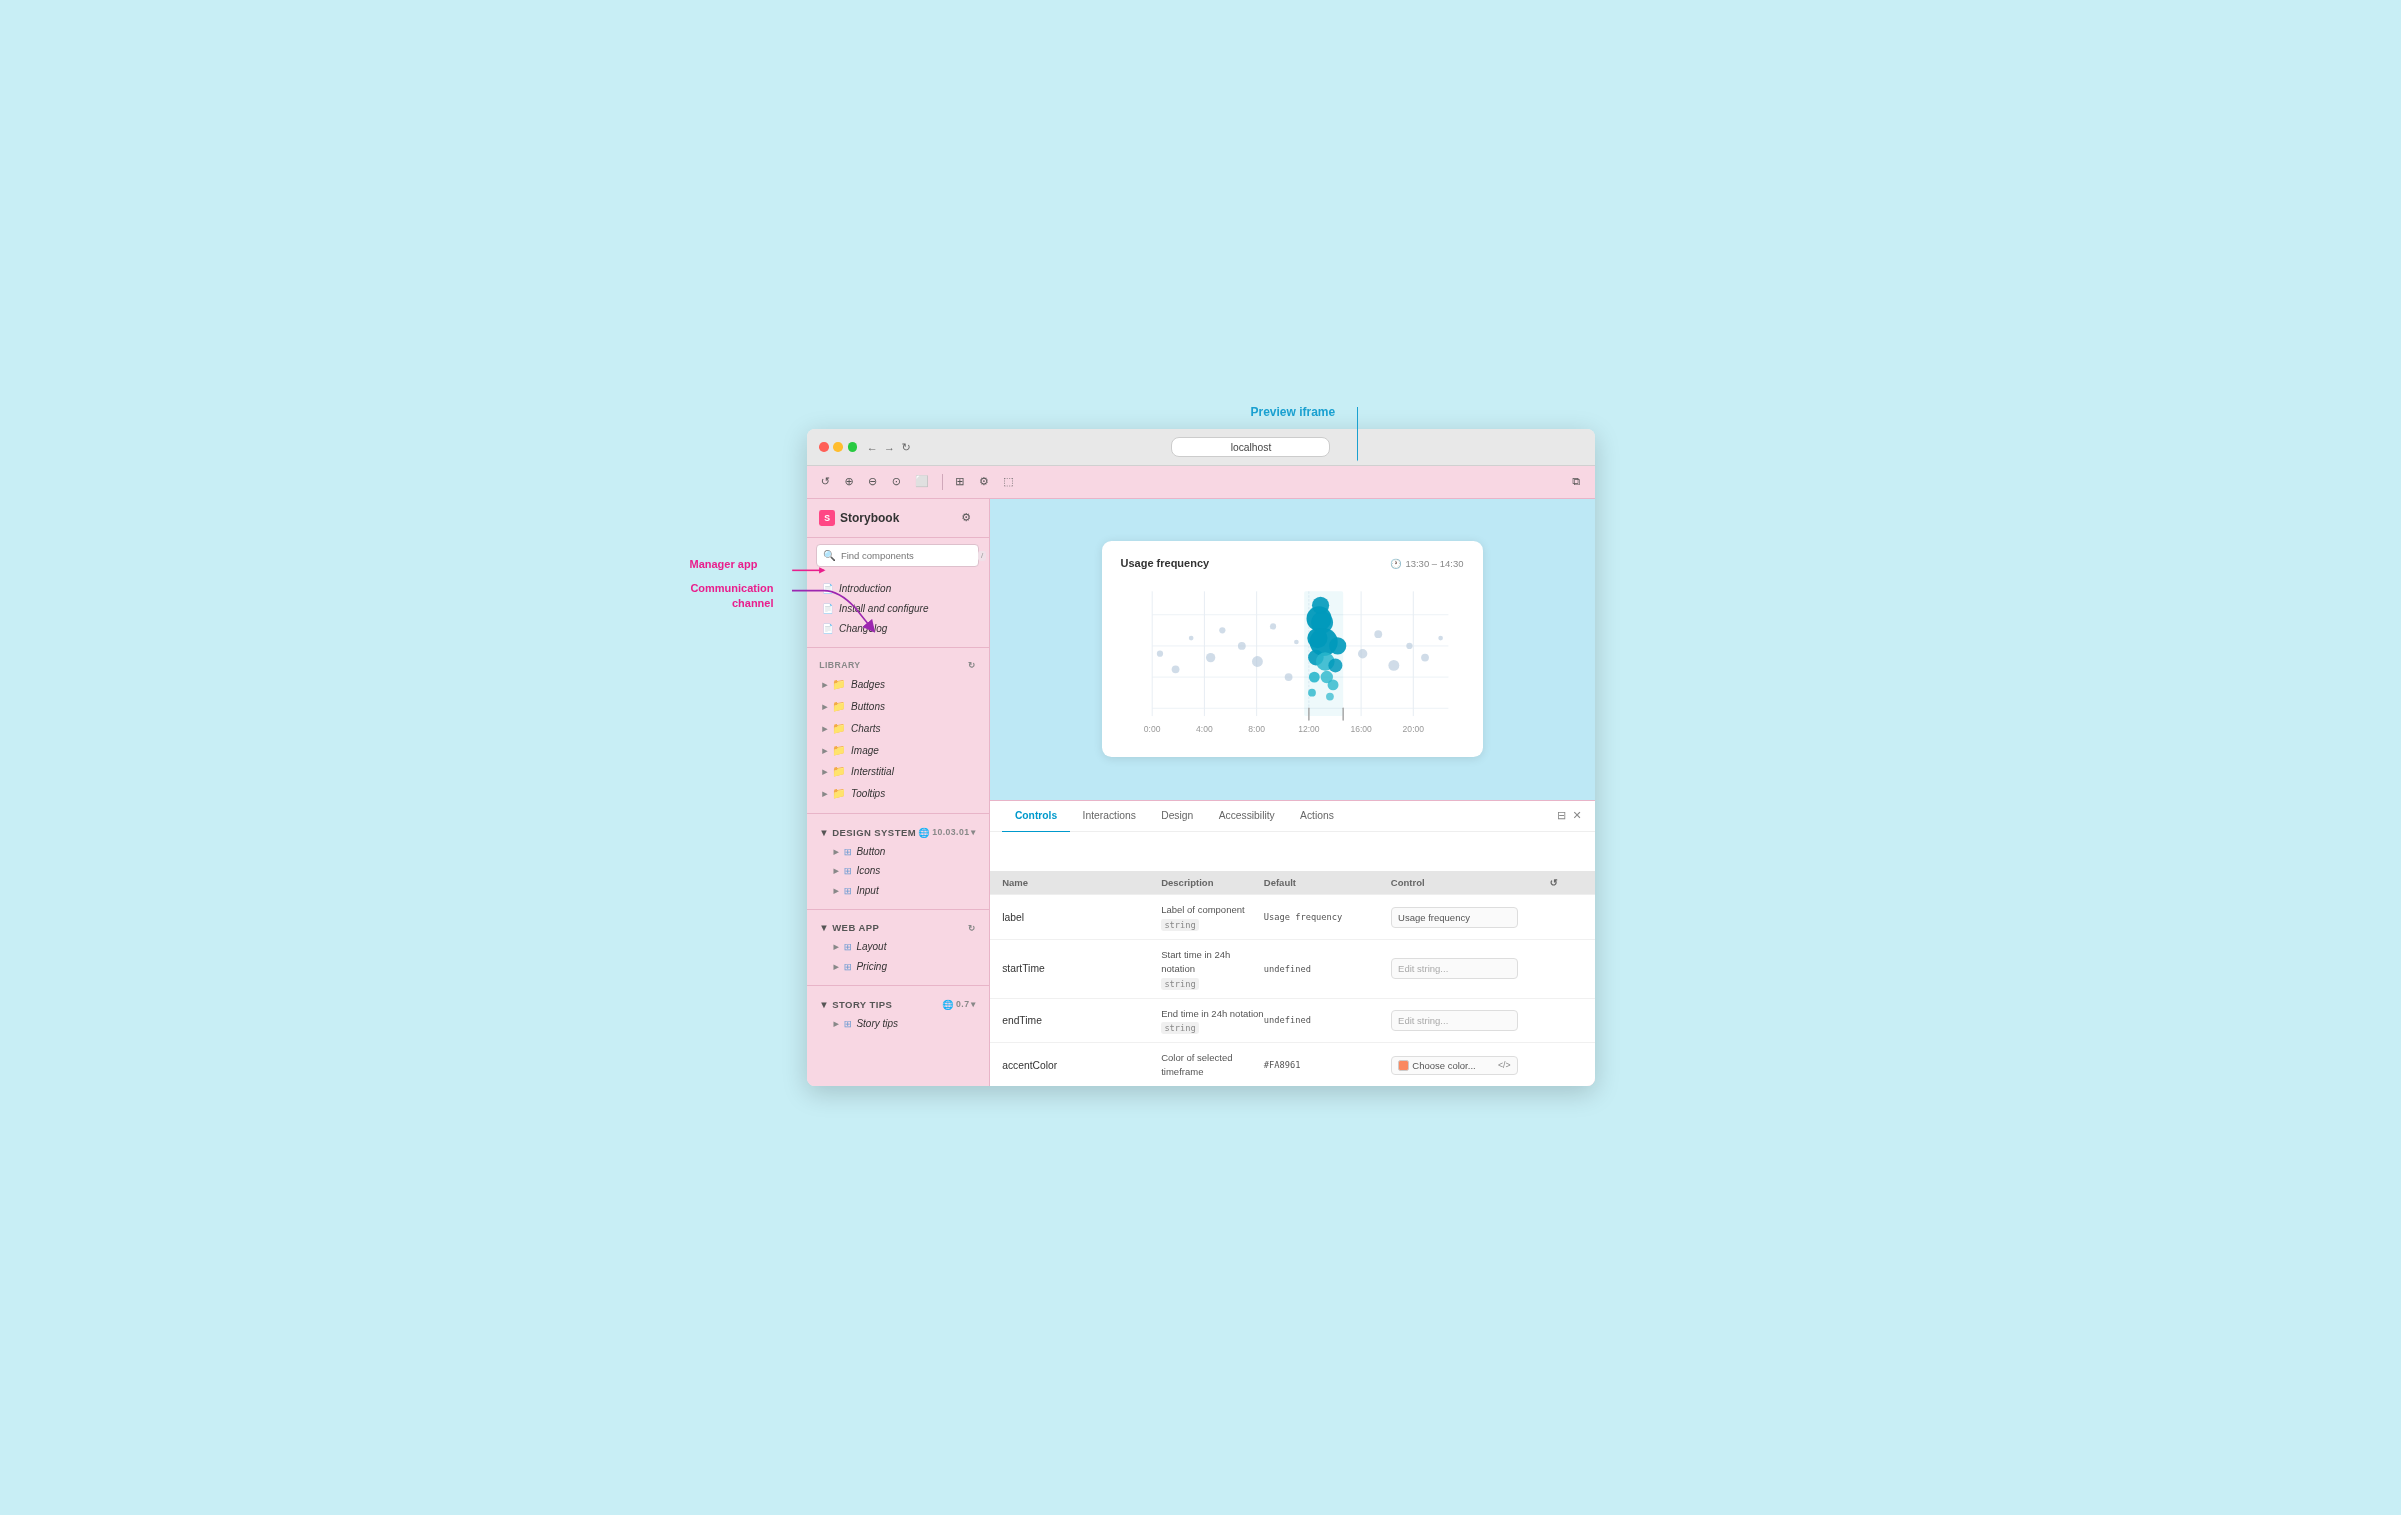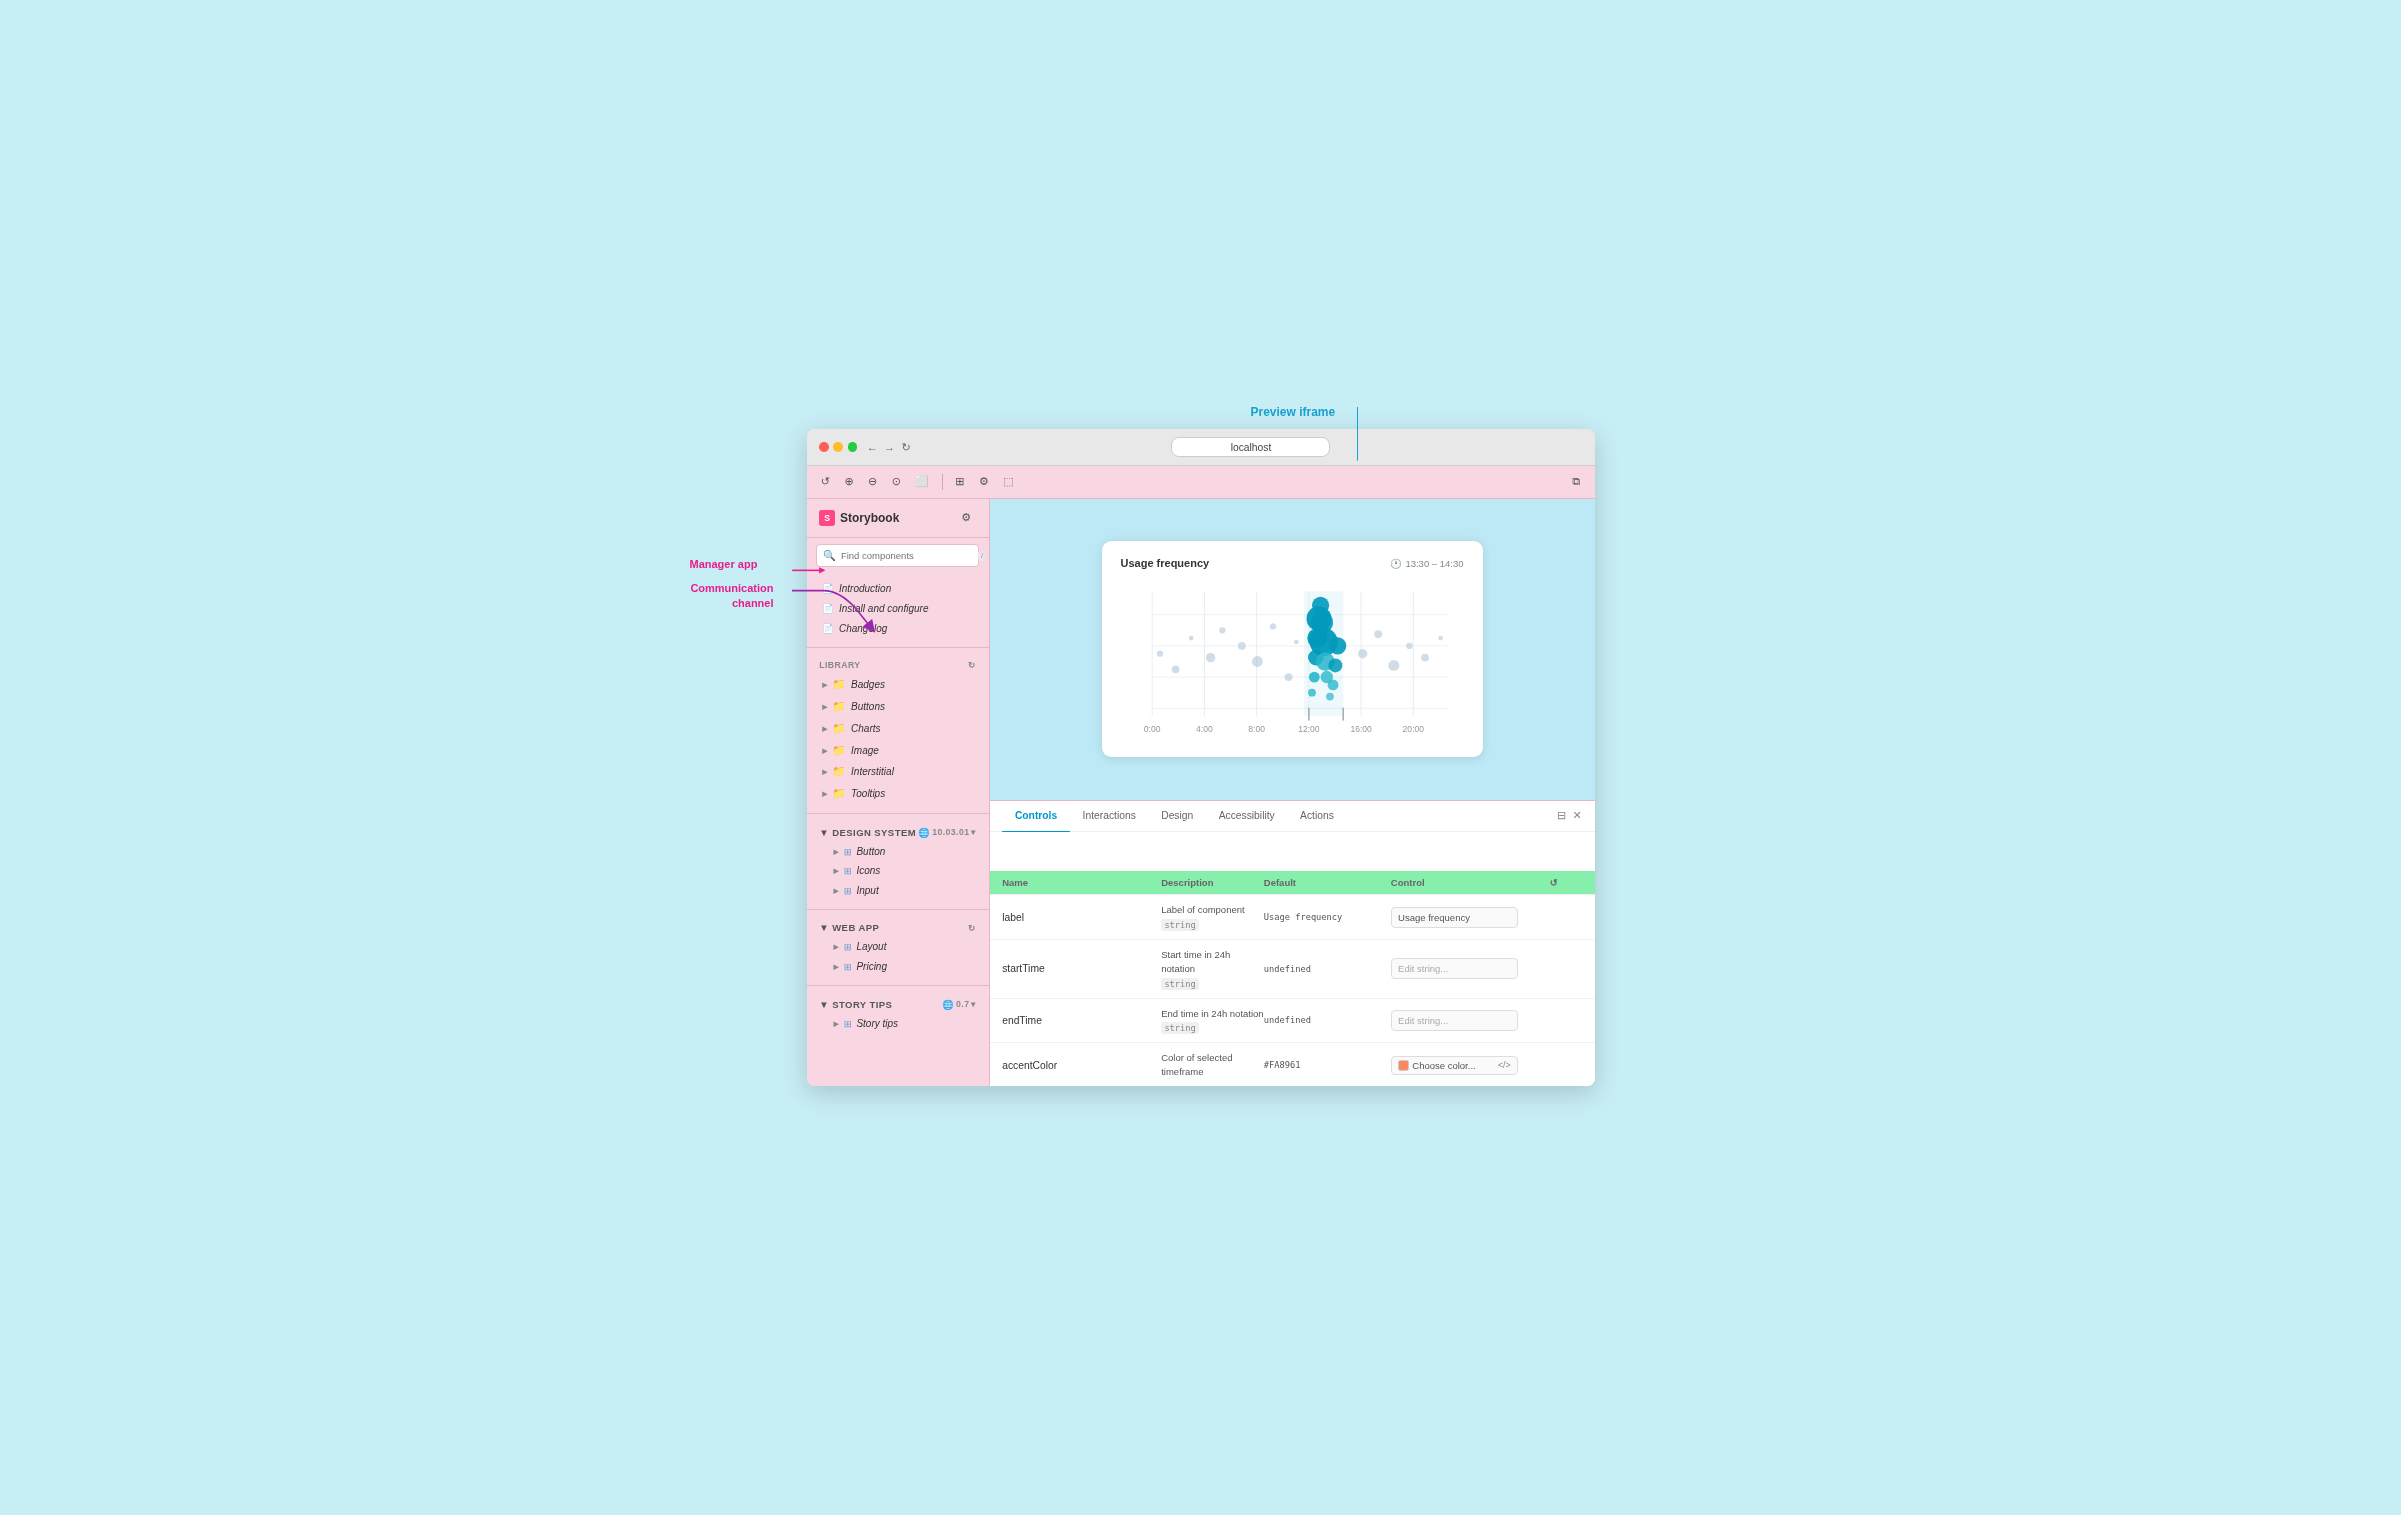--- a/index.html
+++ b/index.html
@@ -299,21 +299,21 @@
     .controls-tab-icons { display: flex; gap: 6.3px; align-items: center; color: #888; font-size: 11px; }
 
     .controls-table {
       flex: 1;
       overflow-y: auto;
     }
     .controls-table-header {
       display: grid;
       grid-template-columns: 159px 1fr 127px 159px 32px;
       padding: 6.3px 12.7px;
-      background: #86efac;
+      background: #e5e5e5;
       border-bottom: 0.8px solid #eee;
       font-size: 9.5px;
       font-weight: 600;
       color: #666;
     }
     .props-section-label {
       padding: 6.3px 12.7px;
       font-size: 8px;
       font-weight: 700;
       color: #999;

